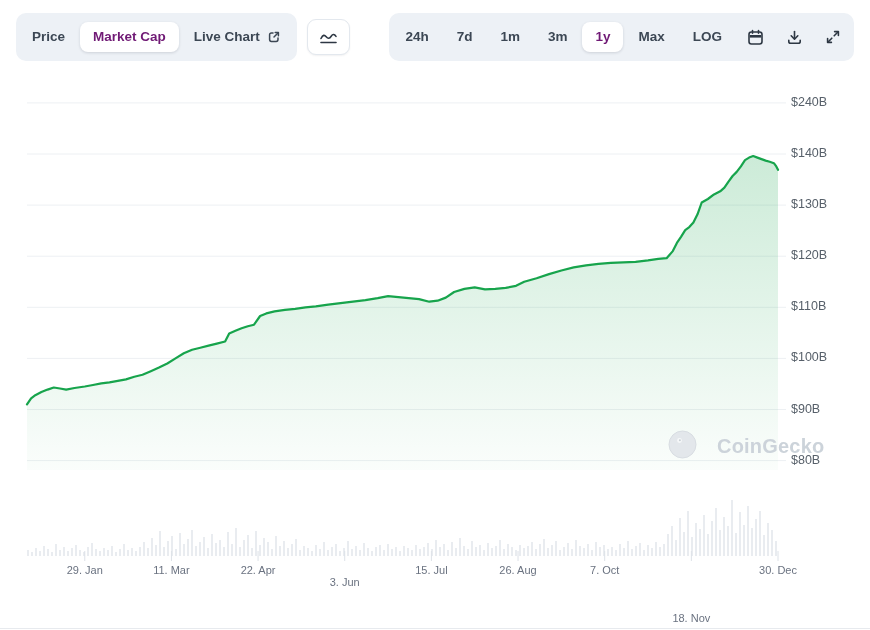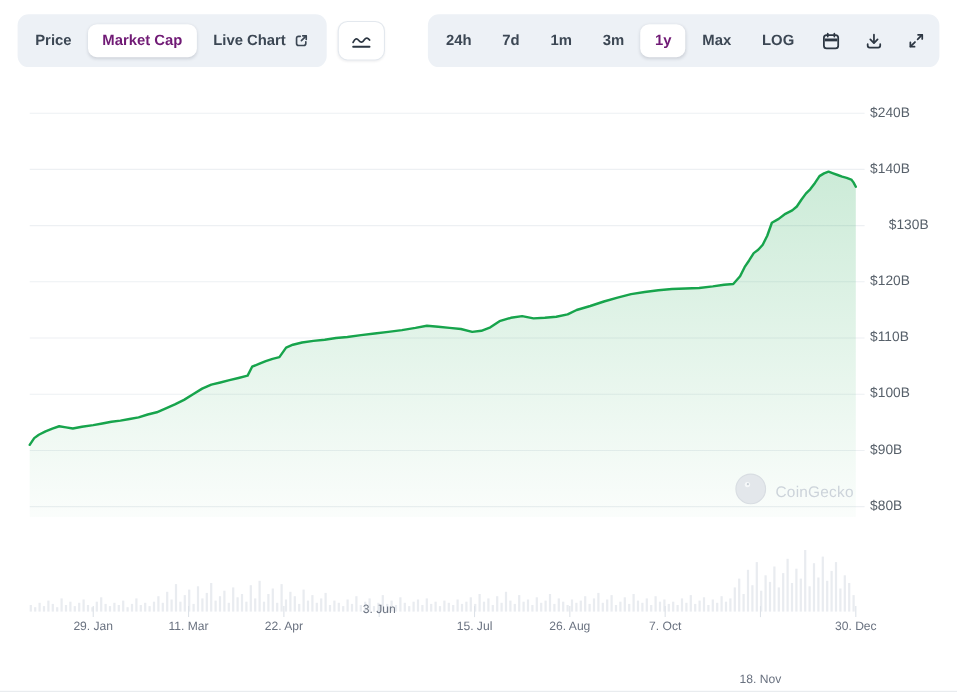--- a/index.html
+++ b/index.html
@@ -15,21 +15,21 @@
   .seg-btn.iconb { padding:8px 10px; }
   .icon-btn { background:#ffffff; border:1px solid #e3e8ee; border-radius:9px; height:36px; width:43px; display:flex; align-items:center; justify-content:center; margin-left:10px; box-shadow:0 1px 2px rgba(16,24,40,.06); cursor:pointer; }
   .seg svg, .icon-btn svg { display:block; }
 
   
   #chart-svg { position:absolute; left:0; top:0; }
   .ylabel { position:absolute; font-size:12.5px; color:#57606a; white-space:nowrap; }
   .xlabel { position:absolute; font-size:11px; color:#6a7280; transform:translateX(-50%); white-space:nowrap; }
 
   .watermark { position:absolute; left:668px; top:430px; display:flex; align-items:center; gap:8px; }
-  .wm-text { color:#ccd3da; font-weight:400; font-size:14px; letter-spacing:.2px; }
+  .wm-text { color:#ccd3da; font-weight:700; font-size:20px; letter-spacing:.2px;margin-left:12px; }
 
   .bottom-divider { position:absolute; left:0; top:628px; width:870px; height:1px; background:#e7eaee; }
 </style>
 </head>
 <body>
 
 <div class="app">
 
   <div class="toolbar">
     <div class="tb-left">
@@ -326,30 +326,30 @@
       <line x1="431.3846153846154" y1="551" x2="431.3846153846154" y2="561" stroke="#dde2e8" stroke-width="1"></line>
       <line x1="518.0384615384617" y1="551" x2="518.0384615384617" y2="561" stroke="#dde2e8" stroke-width="1"></line>
       <line x1="604.6923076923077" y1="551" x2="604.6923076923077" y2="561" stroke="#dde2e8" stroke-width="1"></line>
       <line x1="691.3461538461539" y1="551" x2="691.3461538461539" y2="561" stroke="#dde2e8" stroke-width="1"></line>
       <line x1="778.0000000000001" y1="551" x2="778.0000000000001" y2="561" stroke="#dde2e8" stroke-width="1"></line>
     </svg>
 
   <div id="labels">
       <div class="ylabel" style="left: 791px; top: 94.9px;">$240B</div>
       <div class="ylabel" style="left: 791px; top: 146px;">$140B</div>
-      <div class="ylabel" style="left: 791px; top: 197.1px; margin-left: 17px;">$130B</div>
+      <div class="ylabel" style="left: 791px; top: 197.1px;">$130B</div>
       <div class="ylabel" style="left: 791px; top: 248.2px;">$120B</div>
       <div class="ylabel" style="left: 791px; top: 299.3px;">$110B</div>
       <div class="ylabel" style="left: 791px; top: 350.4px;">$100B</div>
       <div class="ylabel" style="left: 791px; top: 401.5px;">$90B</div>
       <div class="ylabel" style="left: 791px; top: 452.6px;">$80B</div>
       <div class="xlabel" style="left: 84.7692px; top: 564px;">29. Jan</div>
       <div class="xlabel" style="left: 171.423px; top: 564px; text-align: center;">11. Mar</div>
       <div class="xlabel" style="left: 258.077px; top: 564px;">22. Apr</div>
-      <div class="xlabel" style="left: 344.731px; top: 548px;">3. Jun</div>
+      <div class="xlabel" style="left: 344.731px; top: 576px;">3. Jun</div>
       <div class="xlabel" style="left: 431.385px; top: 564px;">15. Jul</div>
       <div class="xlabel" style="left: 518.038px; top: 564px;">26. Aug</div>
       <div class="xlabel" style="left: 604.692px; top: 564px;">7. Oct</div>
       <div class="xlabel" style="left: 691.346px; top: 564px; margin-top: 48px;">18. Nov</div>
       <div class="xlabel" style="left: 778px; top: 564px;">30. Dec</div>
     </div>
 
   <div class="watermark">
     <span>
       <svg width="29" height="29" viewBox="0 0 29 29">

